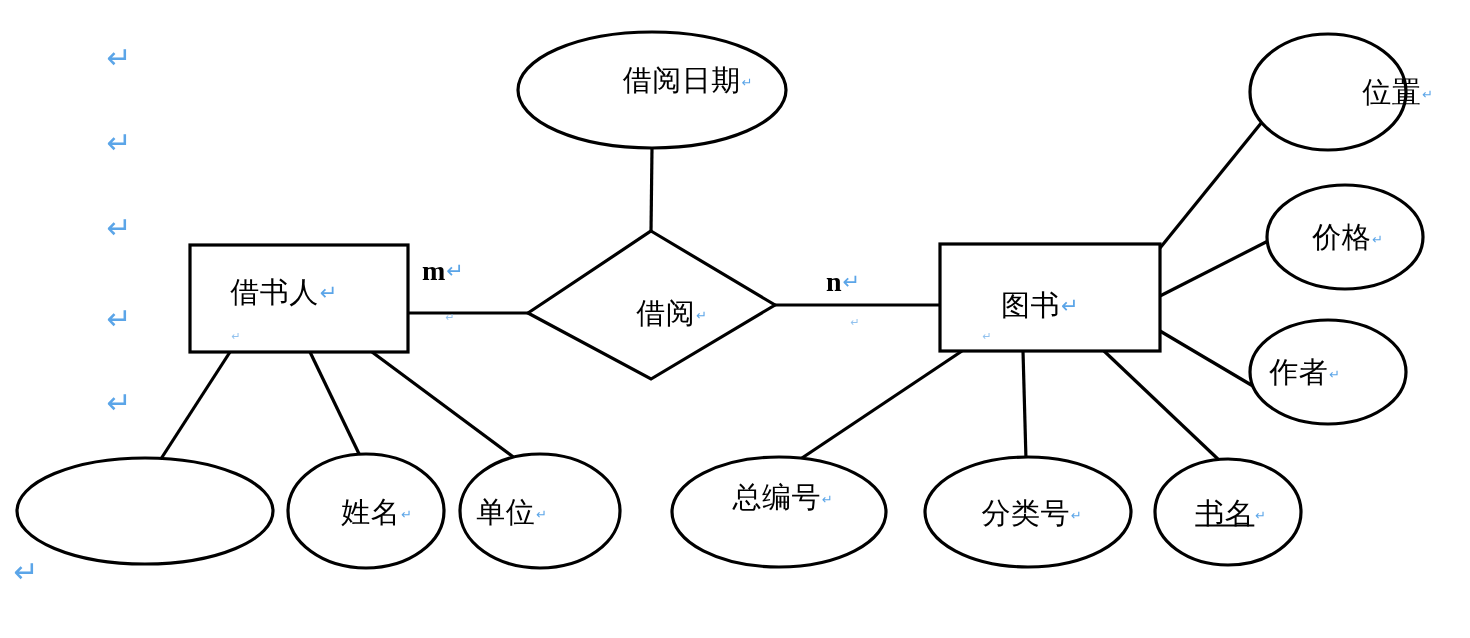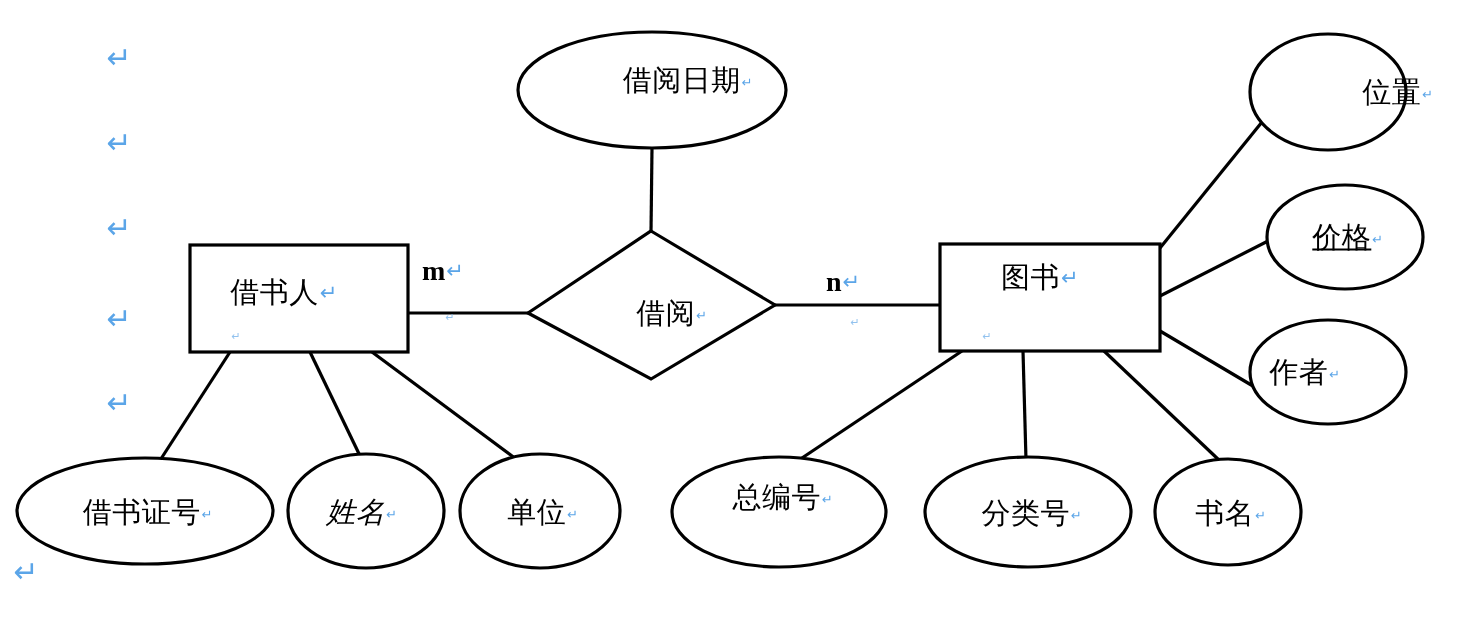--- a/index.html
+++ b/index.html
@@ -132,41 +132,40 @@
     <ellipse class="shape-outline" cx="779" cy="512" rx="107" ry="55"></ellipse>
     <ellipse class="shape-outline" cx="1028" cy="512" rx="103" ry="55"></ellipse>
     <ellipse class="shape-outline" cx="1228" cy="512" rx="73" ry="53"></ellipse>
     <ellipse class="shape-outline" cx="1328" cy="92" rx="78" ry="58"></ellipse>
     <ellipse class="shape-outline" cx="1345" cy="237" rx="78" ry="52"></ellipse>
     <ellipse class="shape-outline" cx="1328" cy="372" rx="78" ry="52"></ellipse>
   </svg>
 
   <div class="node-label" style="left:284px; top:292px;text-align:center;"><span>借书人</span><span class="pilcrow inline-sm">↵</span></div>
 
-  <div class="node-label" style="left:1040px; top:277px;"><span>图书</span><span class="pilcrow inline-sm">↵</span></div>
+  <div class="node-label" style="left:1040px; top:305px;"><span>图书</span><span class="pilcrow inline-sm">↵</span></div>
 
   <div class="node-label" style="left:672px; top:313px;"><span>借阅</span><span class="pilcrow inline-tiny">↵</span></div>
 
   <div class="node-label" style="left:657px; top:80px;margin-left:31px;"><span>借阅日期</span><span class="pilcrow inline-tiny">↵</span></div>
 
-  <div class="node-label" style="left:148px; top:512px;"><span>借书证号</span><span class="pilcrow inline-tiny">↵</span></div>
 
-  <div class="node-label" style="left:362px; top:512px;font-style:italic;"><span>姓名</span><span class="pilcrow inline-tiny">↵</span></div>
+  <div class="node-label" style="left:377px; top:512px;"><span>姓名</span><span class="pilcrow inline-tiny">↵</span></div>
 
-  <div class="node-label" style="left:543px; top:512px;"><span>单位</span><span class="pilcrow inline-tiny">↵</span></div>
+  <div class="node-label" style="left:512px; top:512px;"><span>单位</span><span class="pilcrow inline-tiny">↵</span></div>
 
   <div class="node-label" style="left:783px; top:497px;"><span>总编号</span><span class="pilcrow inline-tiny">↵</span></div>
 
   <div class="node-label" style="left:1032px; top:513px;"><span>分类号</span><span class="pilcrow inline-tiny">↵</span></div>
 
-  <div class="node-label" style="left:1231px; top:513px;"><span>书名</span><span class="pilcrow inline-tiny">↵</span></div>
+  <div class="node-label" style="left:1231px; top:513px;text-decoration:underline;"><span>书名</span><span class="pilcrow inline-tiny">↵</span></div>
 
   <div class="node-label" style="left:1398px; top:92px;"><span>位置</span><span class="pilcrow inline-tiny">↵</span></div>
 
-  <div class="node-label" style="left:1348px; top:237px;text-decoration:underline;"><span>价格</span><span class="pilcrow inline-tiny">↵</span></div>
+  <div class="node-label" style="left:1348px; top:237px;"><span>价格</span><span class="pilcrow inline-tiny">↵</span></div>
 
   <div class="node-label" style="left:1305px; top:372px;"><span>作者</span><span class="pilcrow inline-tiny">↵</span></div>
 
   <div class="card-label" style="left:443px; top:271px;"><span>m</span><span class="pilcrow inline-sm">↵</span></div>
 
   <div class="card-label" style="left:843px; top:282px;"><span>n</span><span class="pilcrow inline-sm">↵</span></div>
 
   <div class="margin-mark" style="left:119px; top:58px;">↵</div>
   <div class="margin-mark" style="left:119px; top:143px;">↵</div>
   <div class="margin-mark" style="left:119px; top:228px;">↵</div>

